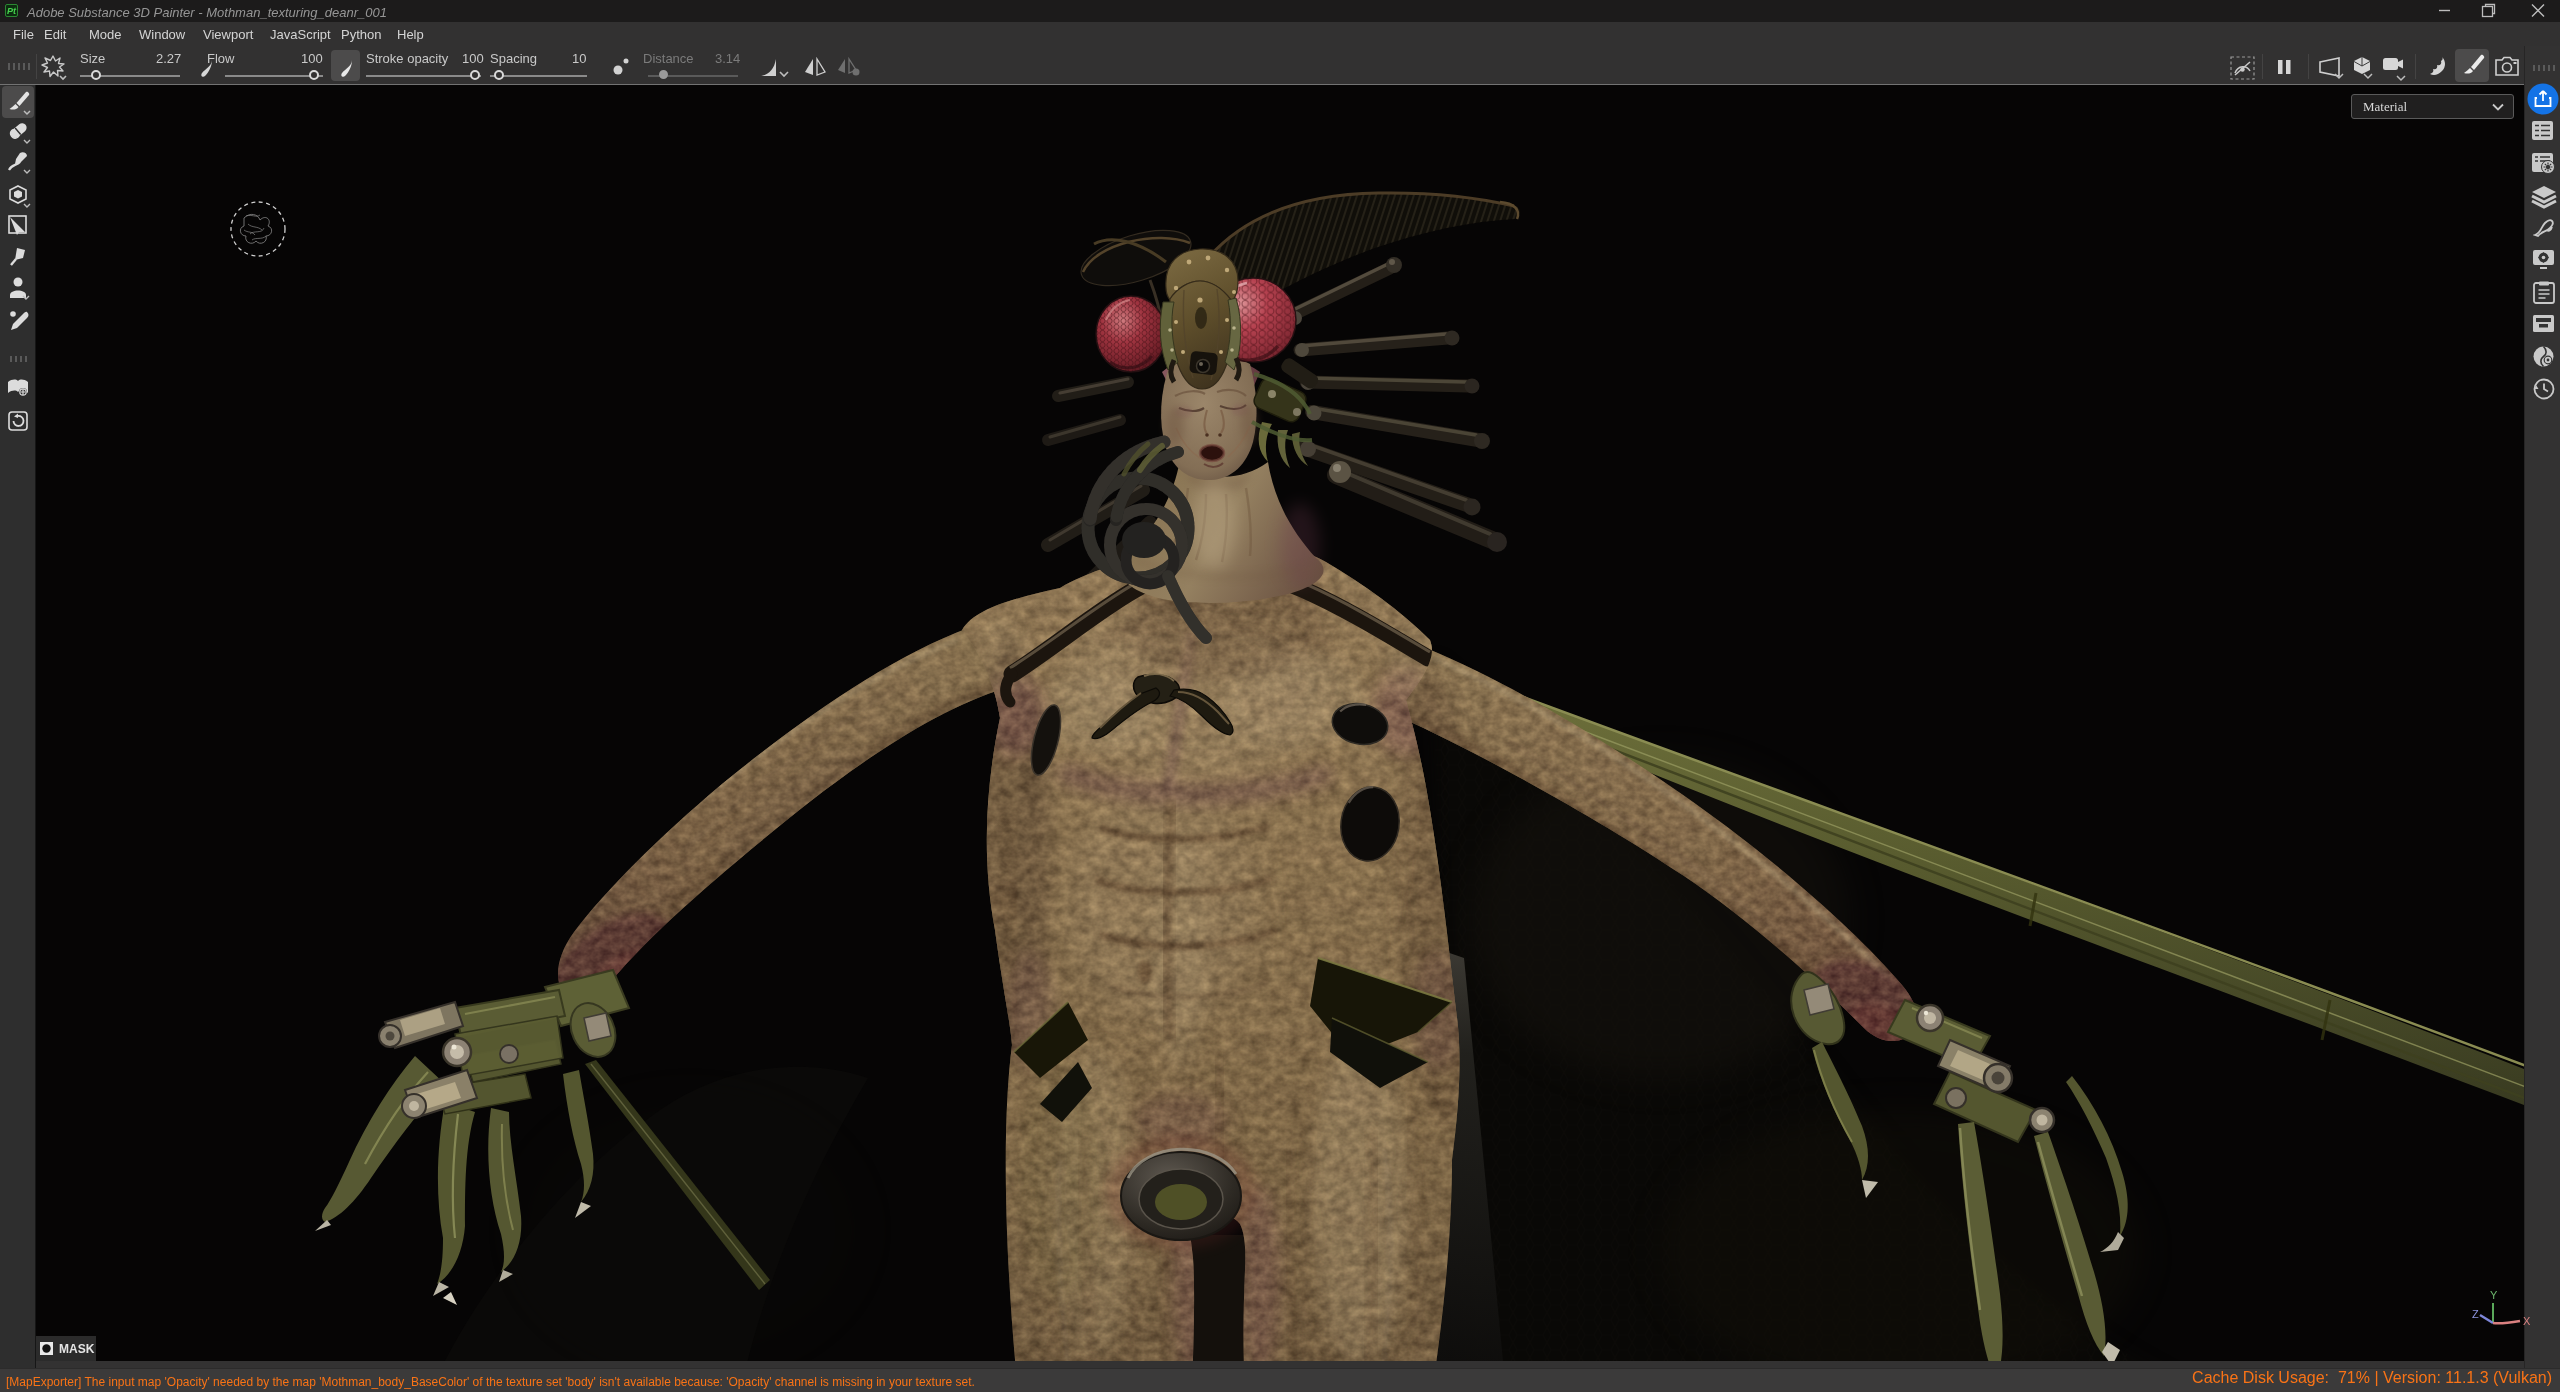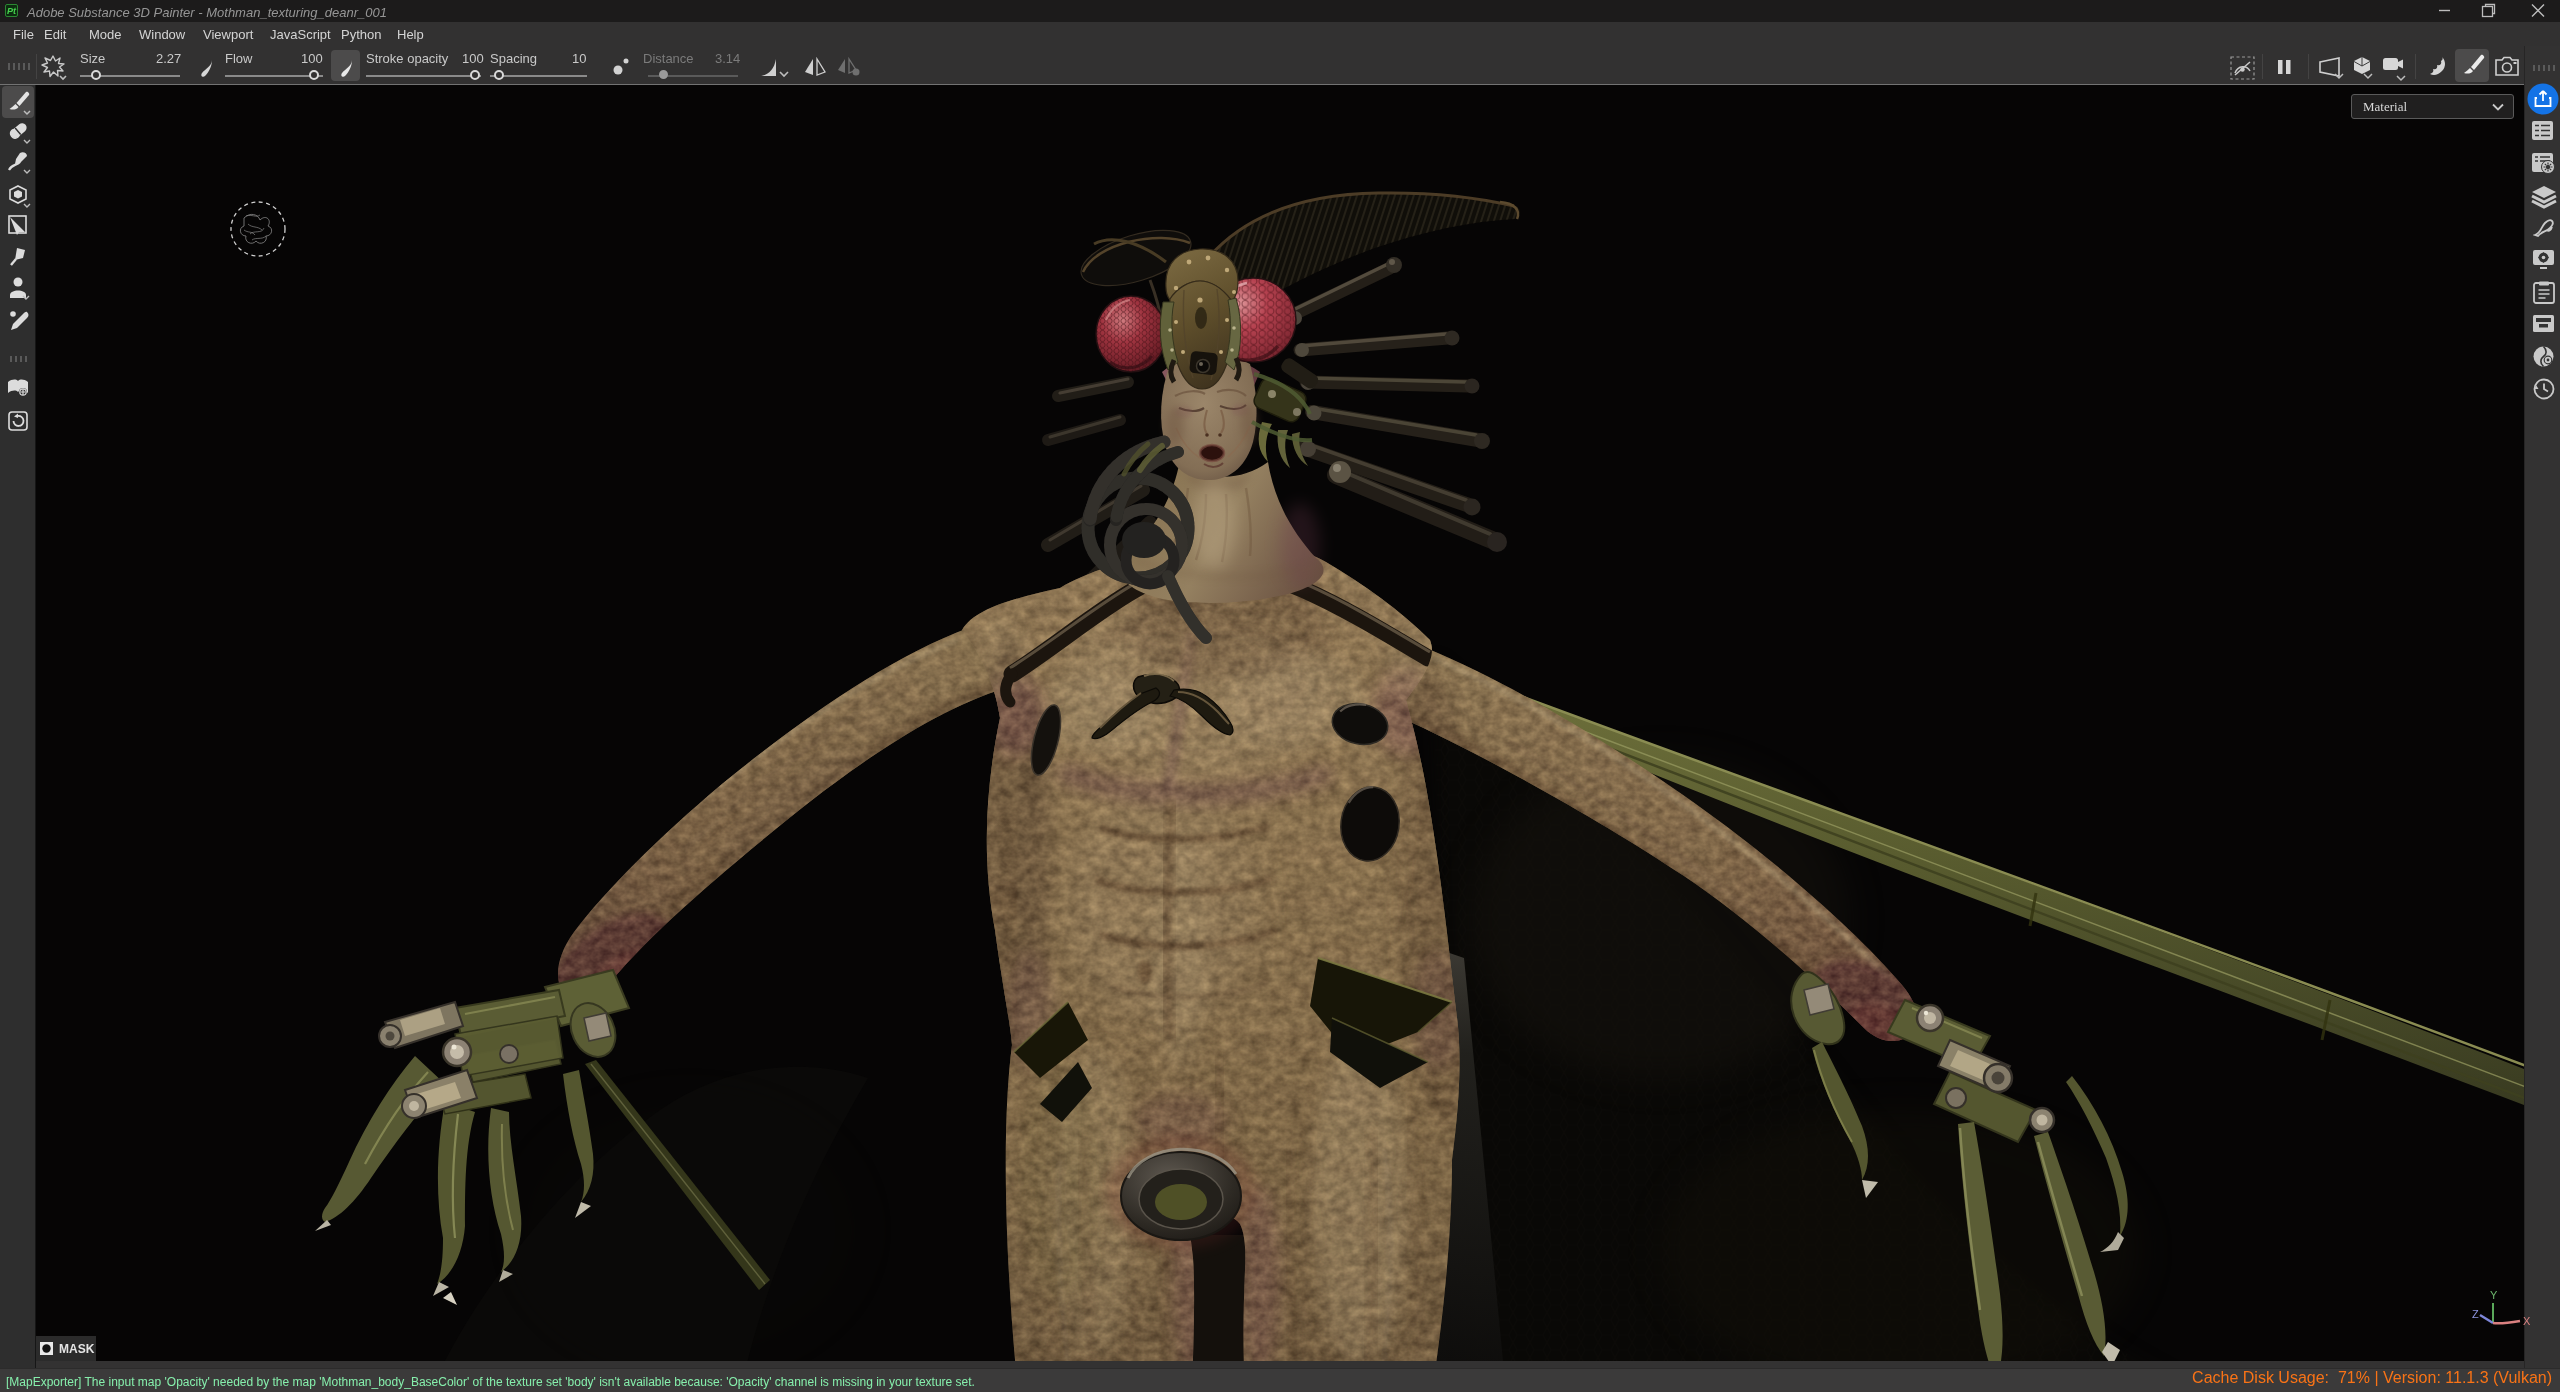--- a/index.html
+++ b/index.html
@@ -30,21 +30,21 @@
 
 #viewport{position:absolute;left:36px;top:85px;width:2488px;height:1283px;background:#060505;overflow:hidden;}
 #scene{position:absolute;left:-36px;top:-85px;width:2560px;height:1392px;}
 
 #matdrop{position:absolute;left:2351px;top:94px;width:163px;height:25px;background:#201f1f;border:1px solid #5a5a5a;border-radius:3px;color:#d8d8d8;font-size:13px;line-height:23px;padding-left:11px;font-family:Liberation Serif, serif;}
 
 #masktab{position:absolute;left:36px;top:1336px;width:60px;height:25px;background:#2b2b2b;color:#e4e4e4;font-size:12px;font-weight:bold;}
 #bottomstrip{position:absolute;left:36px;top:1361px;width:2488px;height:7px;background:#333232;}
 
 #statusbar{position:absolute;left:0;top:1368px;width:2560px;height:24px;background:#3b3a3a;border-top:1px solid #2c2b2b;}
-#warntext{position:absolute;left:6px;top:6px;font-size:12px;color:#86efac;}
+#warntext{position:absolute;left:6px;top:6px;font-size:12px;color:#f97316;}
 #cachetext{position:absolute;right:8px;top:0;font-size:16px;color:#f97316;}
 .grip{position:absolute;background-image:repeating-linear-gradient(90deg,#5a5a5a 0 2px,transparent 2px 5px);}
 </style>
 </head>
 <body>
 <div id="app">
 
   <div id="viewport">
     <div id="scene">
       <svg width="2560" height="1392" viewBox="0 0 2560 1392" id="creature">
@@ -541,21 +541,21 @@
     <div class="tsep" style="left:36px"></div>
     <svg style="position:absolute;left:40px;top:8px" width="30" height="28" viewBox="0 0 30 28">
       <path d="M13 2 L15.5 7 L20 4 L18.5 9.5 L24 10 L19.5 13 L23 17 L17.5 16.5 L18 22 L13.5 18 L10 22.5 L9.5 17 L4 18 L7.5 13.5 L2 11 L7.5 9 L5 4 L10.5 6.5 Z" fill="none" stroke="#c9c9c9" stroke-width="1.4" stroke-linejoin="round"></path>
       <path d="M20 22l3 3 3-3" fill="none" stroke="#bdbdbd" stroke-width="1.6"></path>
     </svg>
     <div class="tlabel" style="left:80px">Size</div><div class="tlabel" style="left:156px">2.27</div>
     <div class="track" style="left:80px;width:100px"></div><div class="knob" style="left:91px"></div>
     <svg style="position:absolute;left:197px;top:12px" width="18" height="20">
         <path d="M15 2 C15 8,8 11,5 15 C3 18,6 20,8 18 C12 14,15 8,15 2 Z" fill="#d6d6d6"></path>
       </svg>
-    <div class="tlabel" style="left:225px">Flow</div><div class="tlabel" style="left:301px">100</div>
+    <div class="tlabel" style="left:207px">Flow</div><div class="tlabel" style="left:301px">100</div>
     <div class="track" style="left:225px;width:98px"></div><div class="knob" style="left:309px"></div>
     <div class="tbtn-active" style="left:331px;top:4px;width:29px;height:31px"></div>
     <svg style="position:absolute;left:337px;top:12px" width="18" height="20">
         <path d="M15 2 C15 8,8 11,5 15 C3 18,6 20,8 18 C12 14,15 8,15 2 Z" fill="#e8e8e8"></path>
       </svg>
     <div class="tlabel" style="left:366px">Stroke opacity</div><div class="tlabel" style="left:462px">100</div>
     <div class="track" style="left:366px;width:115px"></div><div class="knob" style="left:470px"></div>
     <div class="tlabel" style="left:490px">Spacing</div><div class="tlabel" style="left:572px">10</div>
     <div class="track" style="left:490px;width:97px"></div><div class="knob" style="left:494px"></div>
     <svg style="position:absolute;left:610px;top:10px" width="24" height="22">

